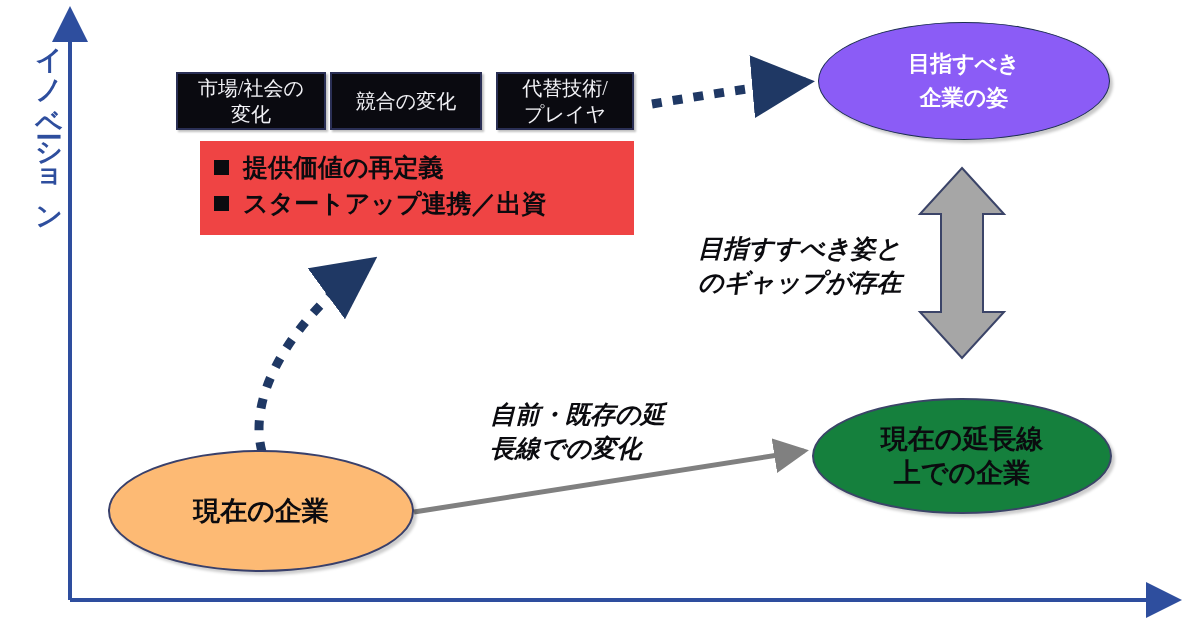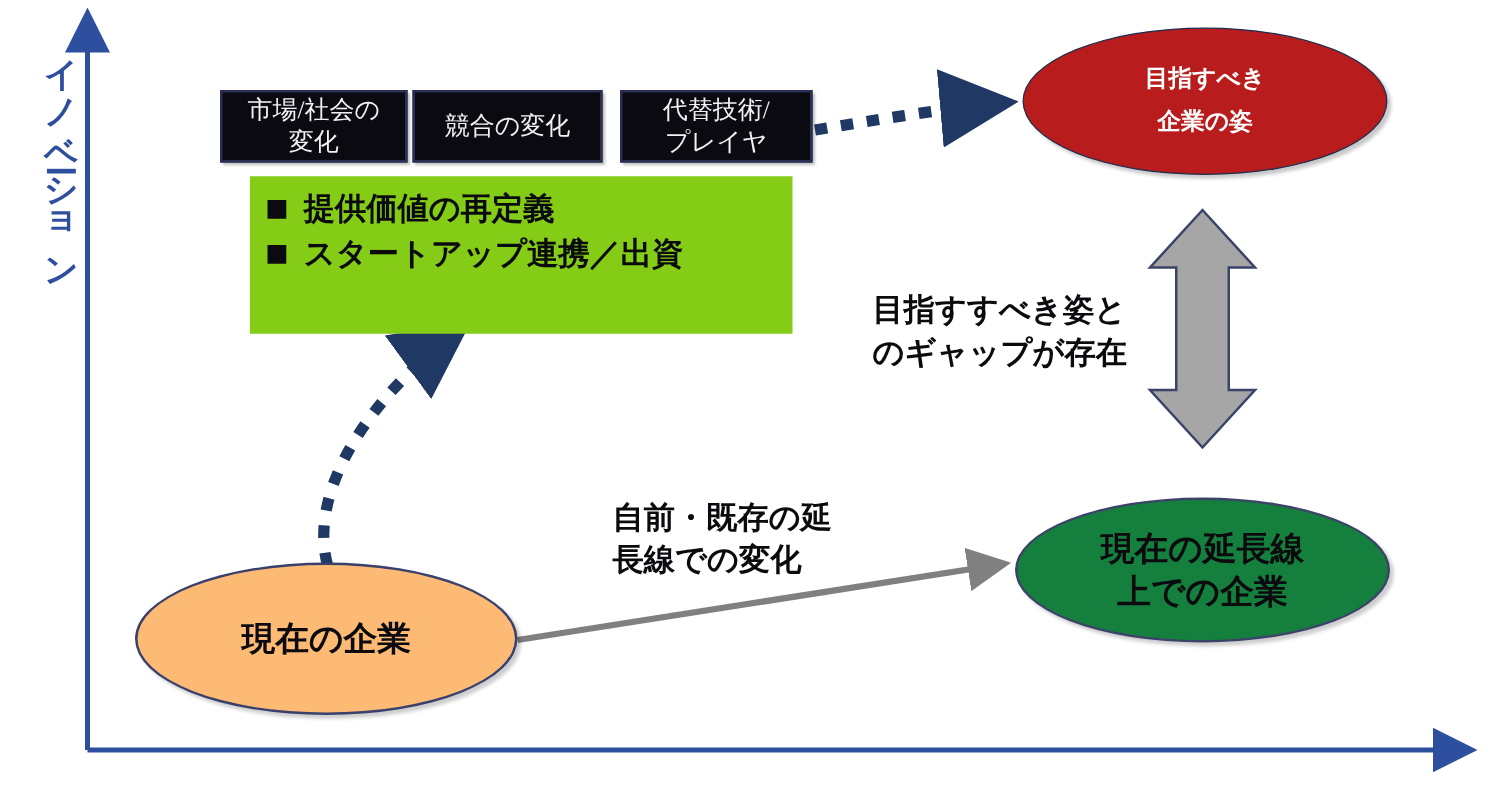--- a/index.html
+++ b/index.html
@@ -57,30 +57,30 @@
     text-align: center;
     display: flex;
     align-items: center;
     justify-content: center;
     box-sizing: border-box;
     padding: 2px 4px;
     box-shadow: 2px 2px 2px rgba(0,0,0,0.25);
   }
   #driver-0 { left: 176px; top: 72px; width: 150px; height: 58px; }
   #driver-1 { left: 330px; top: 72px; width: 152px; height: 58px; }
-  #driver-2 { left: 496px; top: 72px; width: 154px; height: 58px; }
+  #driver-2 { left: 496px; top: 72px; width: 138px; height: 58px; }
 
   
   #bullet-panel {
     position: absolute;
     left: 200px;
     top: 141px;
     width: 434px;
-    height: 126px;
-    background: #84cc16;
+    height: 94px;
+    background: #ef4444;
     box-sizing: border-box;
     padding: 8px 10px 6px 14px;
   }
   .bullet-row {
     display: flex;
     align-items: center;
     font-family: "Liberation Sans", "DejaVu Sans", sans-serif;
     font-weight: bold;
     font-size: 25px;
     line-height: 36px;
@@ -104,24 +104,24 @@
     justify-content: center;
     text-align: center;
     box-sizing: border-box;
     font-family: "Liberation Sans", "DejaVu Sans", sans-serif;
     font-weight: bold;
   }
   #ellipse-target {
     left: 818px; top: 22px;
     width: 292px; height: 118px;
     border-radius: 50%;
-    background: #b91c1c;
+    background: #8b5cf6;
     border: 1px solid #1b2e50;
     color: #ffffff;
-    font-size: 19px;
+    font-size: 22px;
     line-height: 34px;
     box-shadow: 3px 3px 3px rgba(0,0,0,0.22);
   }
   #ellipse-extrapolated {
     left: 812px; top: 398px;
     width: 300px; height: 116px;
     border-radius: 50%;
     background: #15803d;
     border: 2px solid #3b4468;
     color: #0b0b0f;
@@ -143,20 +143,21 @@
 
   
   .annot {
     position: absolute;
     font-family: "Liberation Sans", "DejaVu Sans", sans-serif;
     font-weight: bold;
     font-size: 25px;
     line-height: 34px;
     color: #0b0b0f;
     white-space: pre-line;
+    font-style: italic;
   }
   #gap-note { left: 698px; top: 231px; width: 250px; }
   #change-note { left: 490px; top: 397px; width: 230px; }
 </style>
 </head>
 <body>
 
 <div id="canvas">
 
   <svg class="layer" viewBox="0 0 1200 644">

